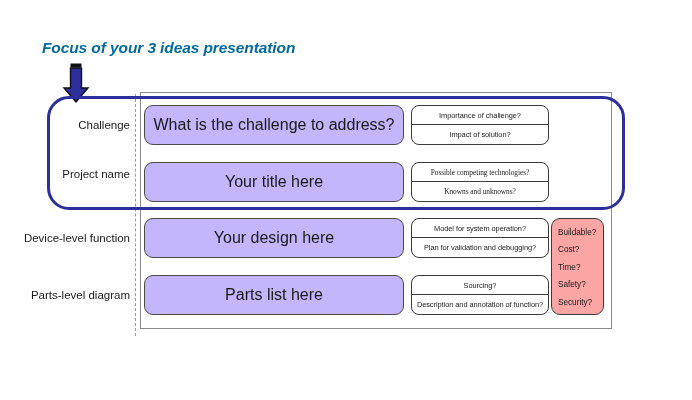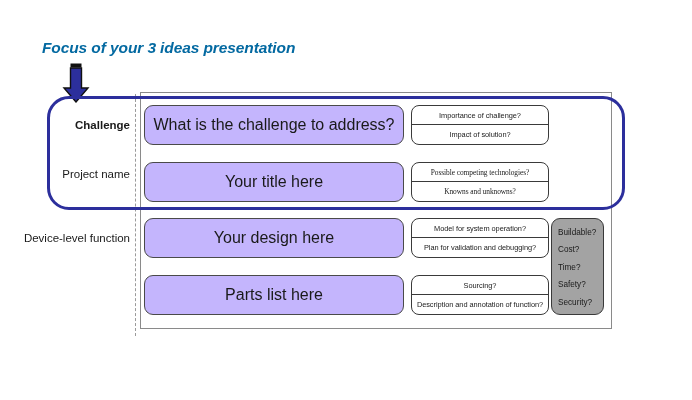--- a/index.html
+++ b/index.html
@@ -63,21 +63,21 @@
 
   
   .row-label{
     position:absolute;
     width:120px;
     text-align:right;
     font-size:11.5px;
     color:#1a1a1a;
     white-space:nowrap;
   }
-  .lbl-0{left:10px; top:119px;font-weight:bold;}
+  .lbl-0{left:10px; top:119px;}
   .lbl-1{left:10px; top:168px;}
   .lbl-2{left:10px; top:232px;}
   .lbl-3{left:10px; top:289px;}
 
   
   .main-box{
     position:absolute;
     left:144px;
     width:260px;
     height:40px;
@@ -126,21 +126,21 @@
   .q-cell.top{border-bottom:1.1px solid #3a3a3a;}
 
   
   .criteria{
     position:absolute;
     left:551px; top:218px;
     width:53px; height:97px;
     border:1.3px solid #3a3a3a;
     border-radius:9px;
     box-sizing:border-box;
-    background:#a3a3a3;
+    background:#fca5a5;
     padding:5px 0 0 6px;
   }
   .criteria-item{
     font-size:8.2px;
     color:#1a1a1a;
     line-height:17.4px;
     white-space:nowrap;
   }
 </style>
 </head>
@@ -156,20 +156,21 @@
       <path d="M9.5 5 L20.5 5 L20.5 25 L27 25 L15 39 L3 25 L9.5 25 Z" fill="#2c2f9c" stroke="#111111" stroke-width="1.4" stroke-linejoin="miter"></path>
     </svg>
   </div>
 
   <div class="outer-box"></div>
   <div class="divider"></div>
 
   <div class="row-label lbl-0">Challenge</div>
   <div class="row-label lbl-1">Project name</div>
   <div class="row-label lbl-2">Device-level function</div>
+  <div class="row-label lbl-3">Parts-level diagram</div>
 
   <div class="main-box main-0">What is the challenge to address?</div>
   <div class="main-box main-1">Your title here</div>
   <div class="main-box main-2">Your design here</div>
   <div class="main-box main-3">Parts list here</div>
 
   <div class="q-group q-0">
     <div class="q-cell top">Importance of challenge?</div>
     <div class="q-cell">Impact of solution?</div>
   </div>

